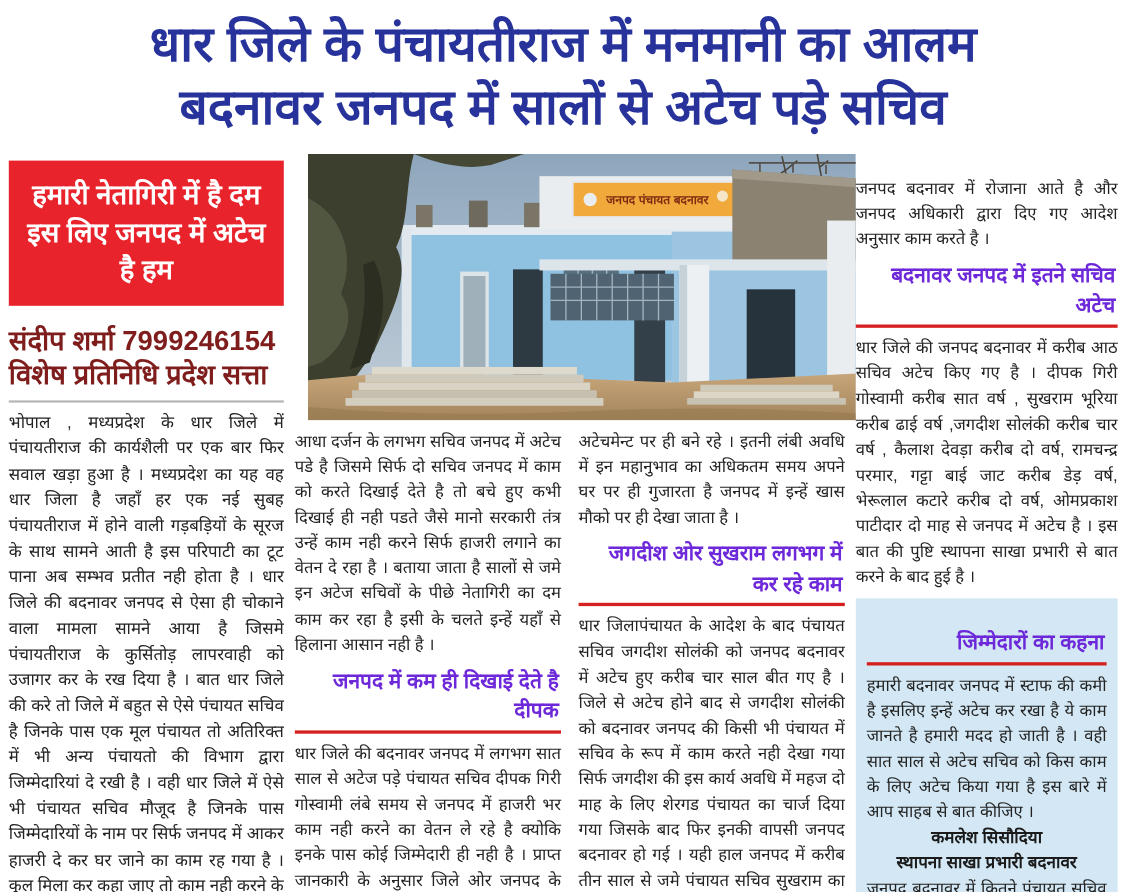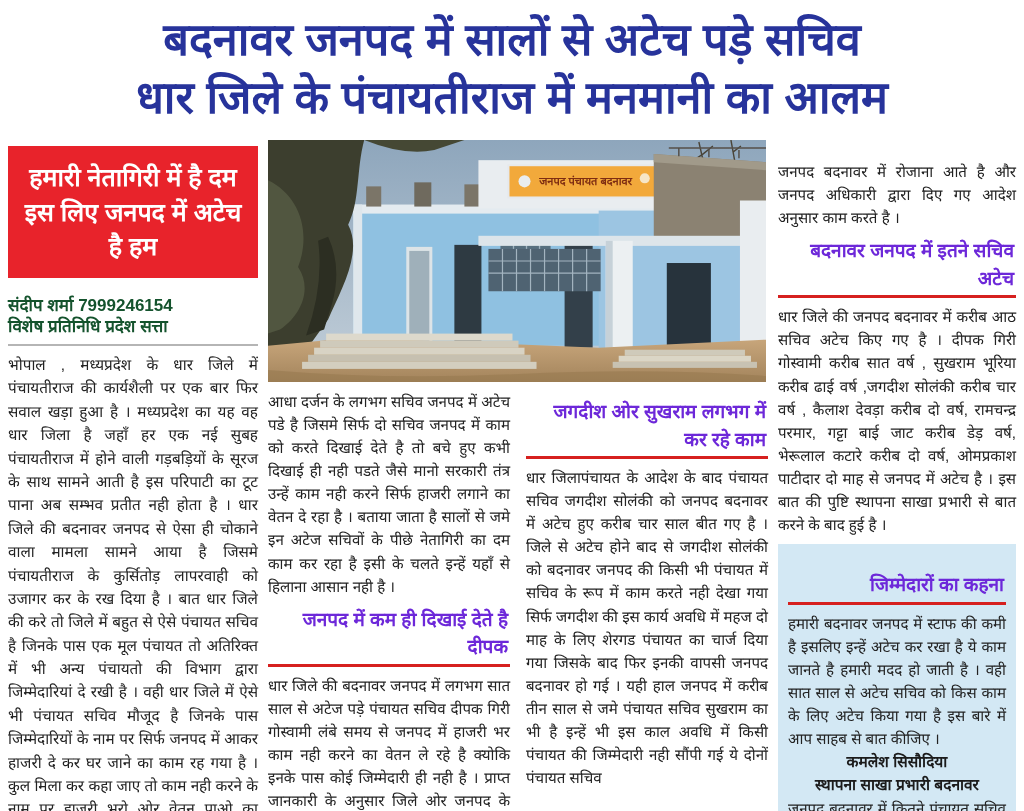--- a/index.html
+++ b/index.html
@@ -10,45 +10,45 @@
   .masthead .hl{color:#27339b;font-weight:800;font-size:45px;line-height:1.3;letter-spacing:0px;
                 text-align:center;white-space:nowrap;}
   
   .content{display:flex;gap:10px;padding:2px 8px 0 8px;height:665px;}
   .col1{width:250px;flex:none;}
   .mid{width:500px;flex:none;}
   .col4{flex:1;min-width:0;}
   
   .redbox{background:#e8232b;color:#fff;font-weight:800;font-size:25px;line-height:1.38;
           text-align:center;padding:14px 8px;margin:6px 0 17px 0;}
-  .byline{font-weight:800;font-size:17px;line-height:1.25;color:#14532d;}
+  .byline{font-weight:800;font-size:25px;line-height:1.25;color:#7f1d1d;}
   .byline-rule{border-bottom:2px solid #b5b5b5;margin:7px 0 7px 0;}
   .body-txt{font-size:15.1px;line-height:1.53;text-align:justify;color:#222;}
   .col1 .body-txt{font-size:15.3px;}
   
-  .photo-wrap{width:498px;height:242px;margin-bottom:8px;}
+  .photo-wrap{width:498px;height:242px;margin-bottom:8px;margin-left:12px;}
   .photo-wrap svg{display:block;width:100%;height:100%;}
   .midcols{display:flex;gap:16px;}
   .midcol{flex:1;min-width:0;}
   .subhead{font-weight:800;font-size:19px;line-height:1.45;text-align:right;color:#6d28d9;margin:8px 2px 2px 2px;}
   .red-rule{height:3px;background:#d6201f;margin:3px 0 7px 0;}
   
   .bluebox{background:#d3e8f4;padding:8px 10px 12px 10px;margin-top:8px;}
   .bluebox .subhead{margin-top:19px;}
   .attrib{font-weight:700;font-size:15.5px;text-align:center;line-height:1.5;color:#1b1b1b;}
   .mt4{margin-top:20px;}
 </style>
 </head>
 <body>
 
 <div class="page">
 
   <div class="masthead">
+    <div class="hl">धार जिले के पंचायतीराज में मनमानी का आलम</div>
     <div class="hl">बदनावर जनपद में सालों से अटेच पड़े सचिव</div>
-    <div class="hl">धार जिले के पंचायतीराज में मनमानी का आलम</div>
   </div>
 
   <div class="content">
 
     <div class="col1">
       <div class="redbox">हमारी नेतागिरी में है दम इस लिए जनपद में अटेच है हम</div>
       <div class="byline">संदीप शर्मा 7999246154</div>
       <div class="byline">विशेष प्रतिनिधि प्रदेश सत्ता</div>
       <div class="byline-rule"></div>
       <div class="body-txt">भोपाल , मध्यप्रदेश के धार जिले में पंचायतीराज की कार्यशैली पर एक बार फिर सवाल खड़ा हुआ है । मध्यप्रदेश का यह वह धार जिला है जहाँ हर एक नई सुबह पंचायतीराज में होने वाली गड़बड़ियों के सूरज के साथ सामने आती है इस परिपाटी का टूट पाना अब सम्भव प्रतीत नही होता है । धार जिले की बदनावर जनपद से ऐसा ही चोकाने वाला मामला सामने आया है जिसमे पंचायतीराज के कुर्सितोड़ लापरवाही को उजागर कर के रख दिया है । बात धार जिले की करे तो जिले में बहुत से ऐसे पंचायत सचिव है जिनके पास एक मूल पंचायत तो अतिरिक्त में भी अन्य पंचायतो की विभाग द्वारा जिम्मेदारियां दे रखी है । वही धार जिले में ऐसे भी पंचायत सचिव मौजूद है जिनके पास जिम्मेदारियों के नाम पर सिर्फ जनपद में आकर हाजरी दे कर घर जाने का काम रह गया है । कुल मिला कर कहा जाए तो काम नही करने के नाम पर हाजरी भरो ओर वेतन पाओ का फार्मूला जिम्मेदारों और नेतागिरी की साठगाँठ के दम पर जारी है इस बात का प्रमाण देने की कोई आवश्यकता भी बदनावर के जनपद के जिम्मेदारों ने नही छोड़ी है । प्राप्त जानकारी के अनुसार बदनावर जनपद में करीब</div>
@@ -133,20 +133,21 @@
       <div class="midcols">
 
         <div class="midcol">
           <div class="body-txt">आधा दर्जन के लगभग सचिव जनपद में अटेच पडे है जिसमे सिर्फ दो सचिव जनपद में काम को करते दिखाई देते है तो बचे हुए कभी दिखाई ही नही पडते जैसे मानो सरकारी तंत्र उन्हें काम नही करने सिर्फ हाजरी लगाने का वेतन दे रहा है । बताया जाता है सालों से जमे इन अटेज सचिवों के पीछे नेतागिरी का दम काम कर रहा है इसी के चलते इन्हें यहाँ से हिलाना आसान नही है ।</div>
           <div class="subhead">जनपद में कम ही दिखाई देते है दीपक</div>
           <div class="red-rule"></div>
           <div class="body-txt">धार जिले की बदनावर जनपद में लगभग सात साल से अटेज पड़े पंचायत सचिव दीपक गिरी गोस्वामी लंबे समय से जनपद में हाजरी भर काम नही करने का वेतन ले रहे है क्योकि इनके पास कोई जिम्मेदारी ही नही है । प्राप्त जानकारी के अनुसार जिले ओर जनपद के जिम्मेदारों ने इन्हें इस अवधि के बीच पंचायत की जवाबदारी देने के प्रयास तो किए परन्तु सचिव साहब जनपद में</div>
         </div>
 
         <div class="midcol">
+          <div class="body-txt">अटेचमेन्ट पर ही बने रहे । इतनी लंबी अवधि में इन महानुभाव का अधिकतम समय अपने घर पर ही गुजारता है जनपद में इन्हें खास मौको पर ही देखा जाता है ।</div>
           <div class="subhead">जगदीश ओर सुखराम लगभग में कर रहे काम</div>
           <div class="red-rule"></div>
           <div class="body-txt">धार जिलापंचायत के आदेश के बाद पंचायत सचिव जगदीश सोलंकी को जनपद बदनावर में अटेच हुए करीब चार साल बीत गए है । जिले से अटेच होने बाद से जगदीश सोलंकी को बदनावर जनपद की किसी भी पंचायत में सचिव के रूप में काम करते नही देखा गया सिर्फ जगदीश की इस कार्य अवधि में महज दो माह के लिए शेरगड पंचायत का चार्ज दिया गया जिसके बाद फिर इनकी वापसी जनपद बदनावर हो गई । यही हाल जनपद में करीब तीन साल से जमे पंचायत सचिव सुखराम का भी है इन्हें भी इस काल अवधि में किसी पंचायत की जिम्मेदारी नही सौंपी गई ये दोनों पंचायत सचिव</div>
         </div>
       </div>
     </div>
 
     <div class="col4">
       <div class="body-txt mt4">जनपद बदनावर में रोजाना आते है और जनपद अधिकारी द्वारा दिए गए आदेश अनुसार काम करते है ।</div>
       <div class="subhead">बदनावर जनपद में इतने सचिव अटेच</div>

